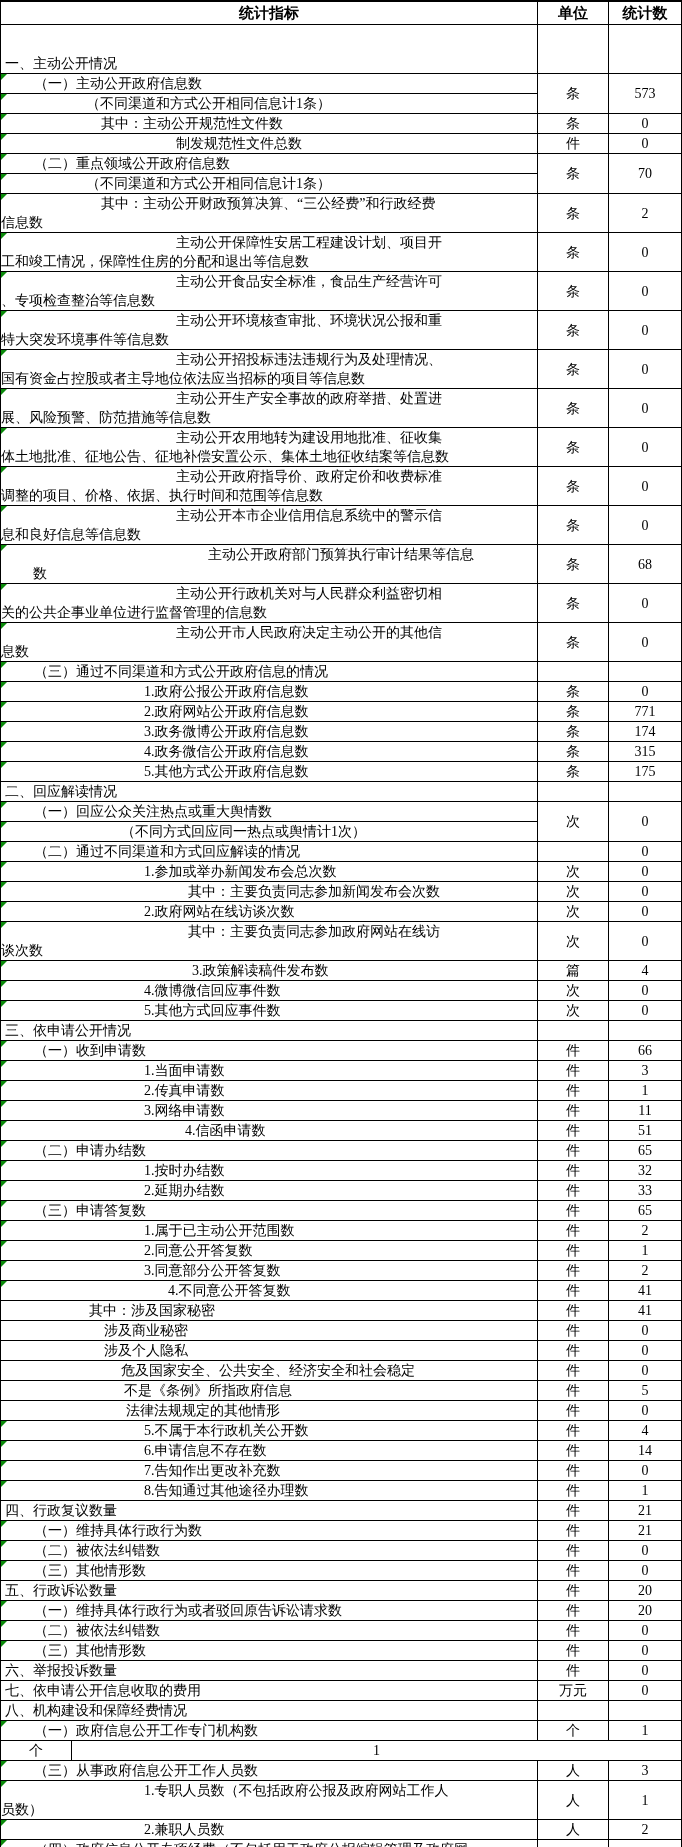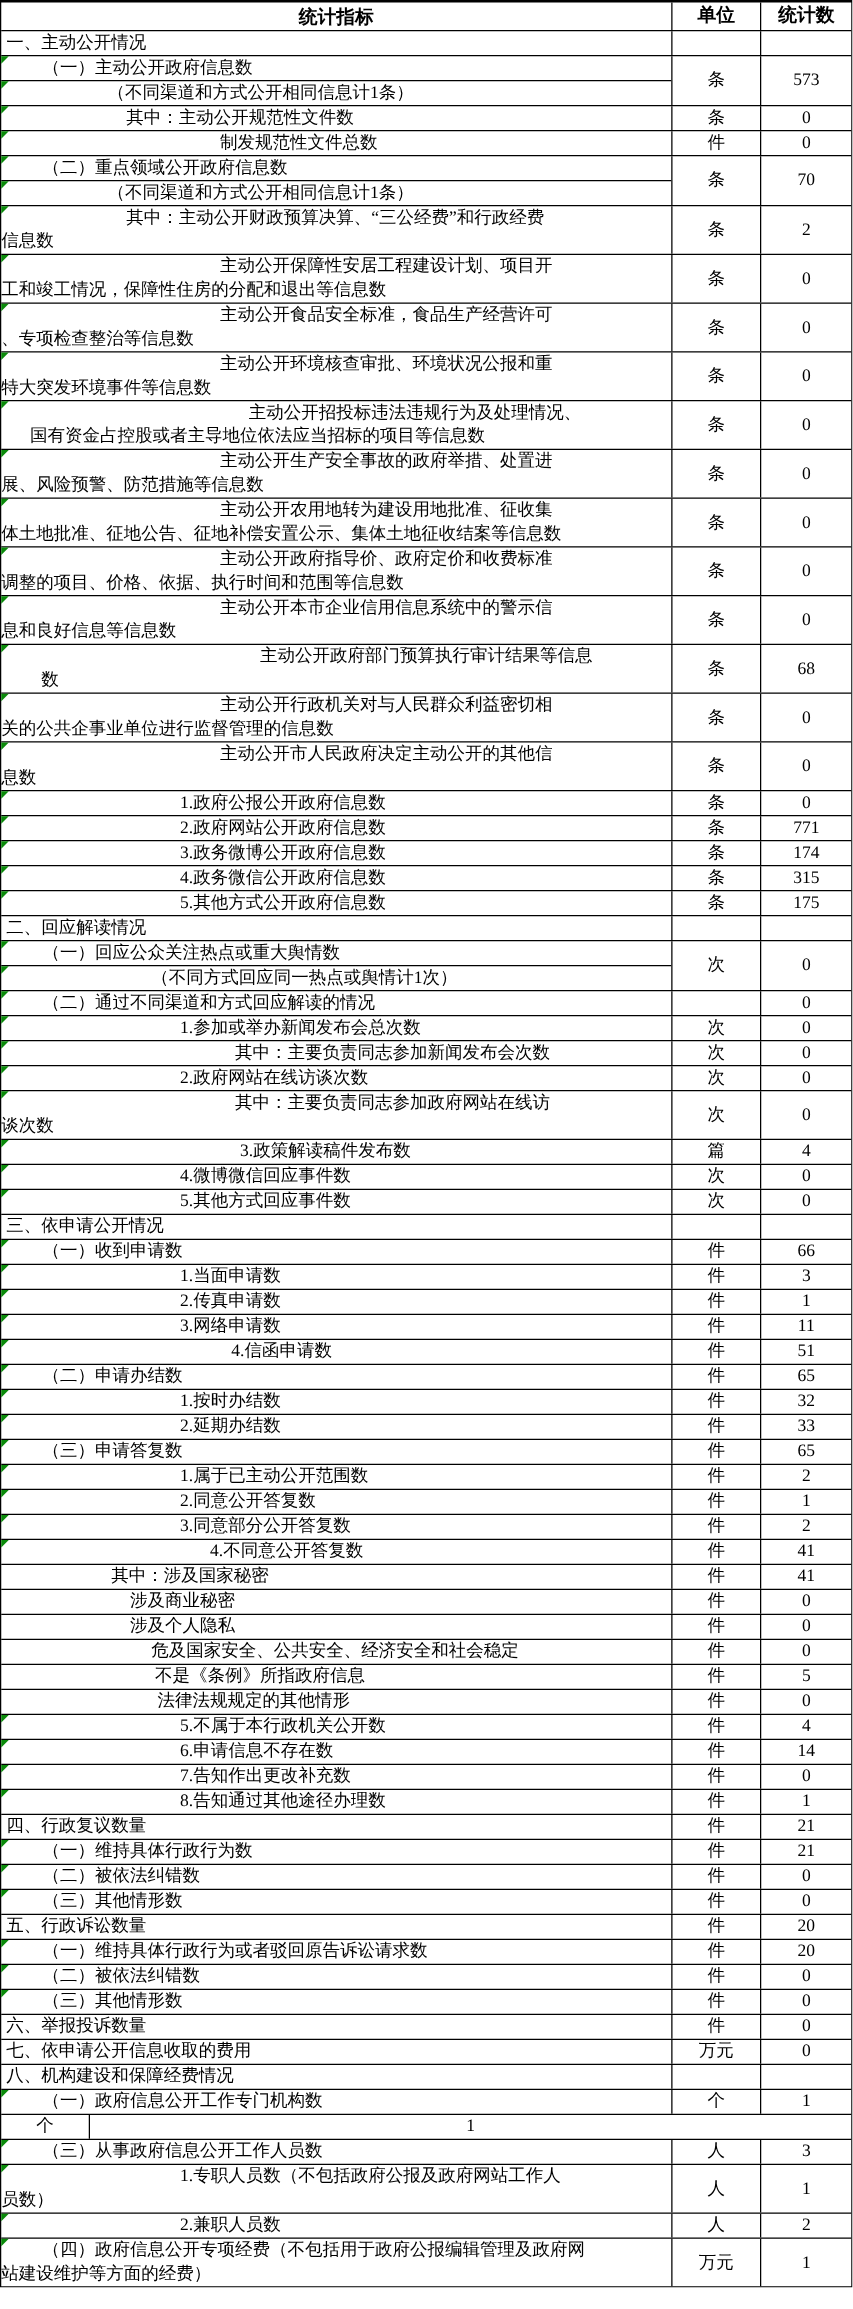--- a/index.html
+++ b/index.html
@@ -23,21 +23,21 @@
 
 <div class="tbl">
   <div class="row header">
     <div class="ind">统计指标</div>
     <div class="unit">单位</div>
     <div class="val">统计数</div>
   </div>
   <div id="rows">
       <div class="row">
         <div class="ind">
-          <div class="txt" style="text-indent: 4px;">一、主动公开情况</div>
+          <div class="txt" style="text-indent: 4px; margin-top: 29px;">一、主动公开情况</div>
         </div>
         <div class="unit"></div>
         <div class="val"></div>
       </div>
       <div class="row">
         <div class="ind">
           <div class="half first">
             <span class="tri" style="border-top-color: rgb(10, 138, 10);"></span>
             <div class="txt" style="text-indent: 33px;">（一）主动公开政府信息数</div>
           </div>
@@ -111,21 +111,21 @@
           <span class="tri" style="border-top-color: rgb(10, 138, 10);"></span>
           <div class="txt" style="text-indent: 175px;">主动公开环境核查审批、环境状况公报和重
 特大突发环境事件等信息数</div>
         </div>
         <div class="unit">条</div>
         <div class="val">0</div>
       </div>
       <div class="row">
         <div class="ind">
           <span class="tri" style="border-top-color: rgb(10, 138, 10);"></span>
-          <div class="txt" style="text-indent: 175px; padding-left: 23px;">主动公开招投标违法违规行为及处理情况、
+          <div class="txt" style="text-indent: 175px;">主动公开招投标违法违规行为及处理情况、
 国有资金占控股或者主导地位依法应当招标的项目等信息数</div>
         </div>
         <div class="unit">条</div>
         <div class="val">0</div>
       </div>
       <div class="row">
         <div class="ind">
           <span class="tri" style="border-top-color: rgb(10, 138, 10);"></span>
           <div class="txt" style="text-indent: 175px;">主动公开生产安全事故的政府举措、处置进
 展、风险预警、防范措施等信息数</div>
@@ -179,20 +179,28 @@
         <div class="val">0</div>
       </div>
       <div class="row">
         <div class="ind">
           <span class="tri" style="border-top-color: rgb(10, 138, 10);"></span>
           <div class="txt" style="text-indent: 175px;">主动公开市人民政府决定主动公开的其他信
 息数</div>
         </div>
         <div class="unit">条</div>
         <div class="val">0</div>
+      </div>
+      <div class="row">
+        <div class="ind">
+          <span class="tri" style="border-top-color: rgb(10, 138, 10);"></span>
+          <div class="txt" style="text-indent: 33px;">（三）通过不同渠道和方式公开政府信息的情况</div>
+        </div>
+        <div class="unit"></div>
+        <div class="val"></div>
       </div>
       <div class="row">
         <div class="ind">
           <span class="tri" style="border-top-color: rgb(10, 138, 10);"></span>
           <div class="txt" style="text-indent: 143px;">1.政府公报公开政府信息数</div>
         </div>
         <div class="unit">条</div>
         <div class="val">0</div>
       </div>
       <div class="row">

